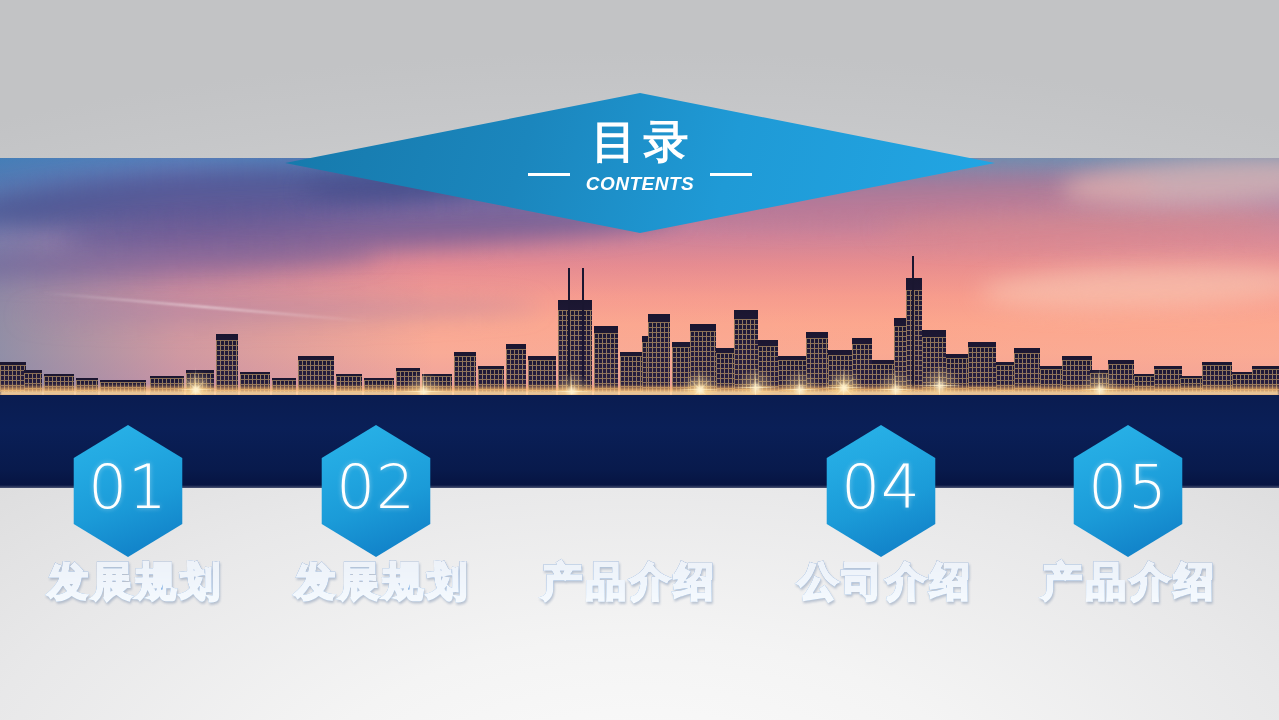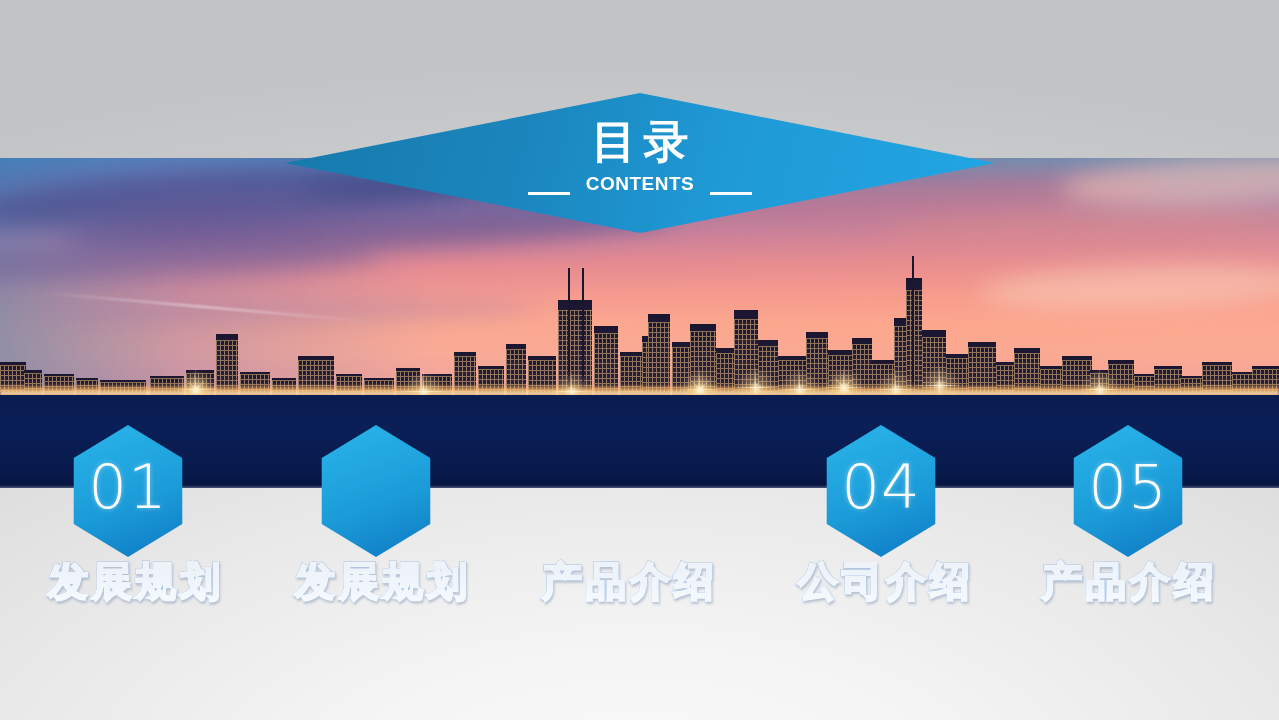--- a/index.html
+++ b/index.html
@@ -163,27 +163,28 @@
     font-weight: bold;
     letter-spacing: 7px;
     text-indent: 7px;
     line-height: 1;
     font-family: "DejaVu Sans", "Liberation Sans", sans-serif;
   }
   .diamond-sub {
     position: absolute;
     left: 0; right: 0; top: 80px;
     display: flex;
-    align-items: flex-end;
+    align-items: flex-start;
     justify-content: center;
     gap: 16px;
     color: #ffffff;
     font-size: 19px;
     font-weight: bold;
     letter-spacing: .5px;
+    font-style: italic;
   }
   .rule { display: inline-block; width: 42px; height: 3px; background: #fff; }
 
   
   .hexwrap {
     position: absolute;
     width: 118px; height: 132px;
     top: 425px;
     transform: translateX(-50%);
   }
@@ -332,20 +333,21 @@
       <span class="rule"></span>
     </div>
   </div>
 
   <div class="hexwrap" style="left:128px">
     <div class="hex"></div>
     <div class="hexnum">01</div>
   </div>
   <div class="hexwrap" style="left:376px">
     <div class="hex"></div>
+    <div class="hexnum">02</div>
   </div>
   <div class="hexwrap" style="left:881px">
     <div class="hex"></div>
     <div class="hexnum">04</div>
   </div>
   <div class="hexwrap" style="left:1128px">
     <div class="hex"></div>
     <div class="hexnum">05</div>
   </div>
 

